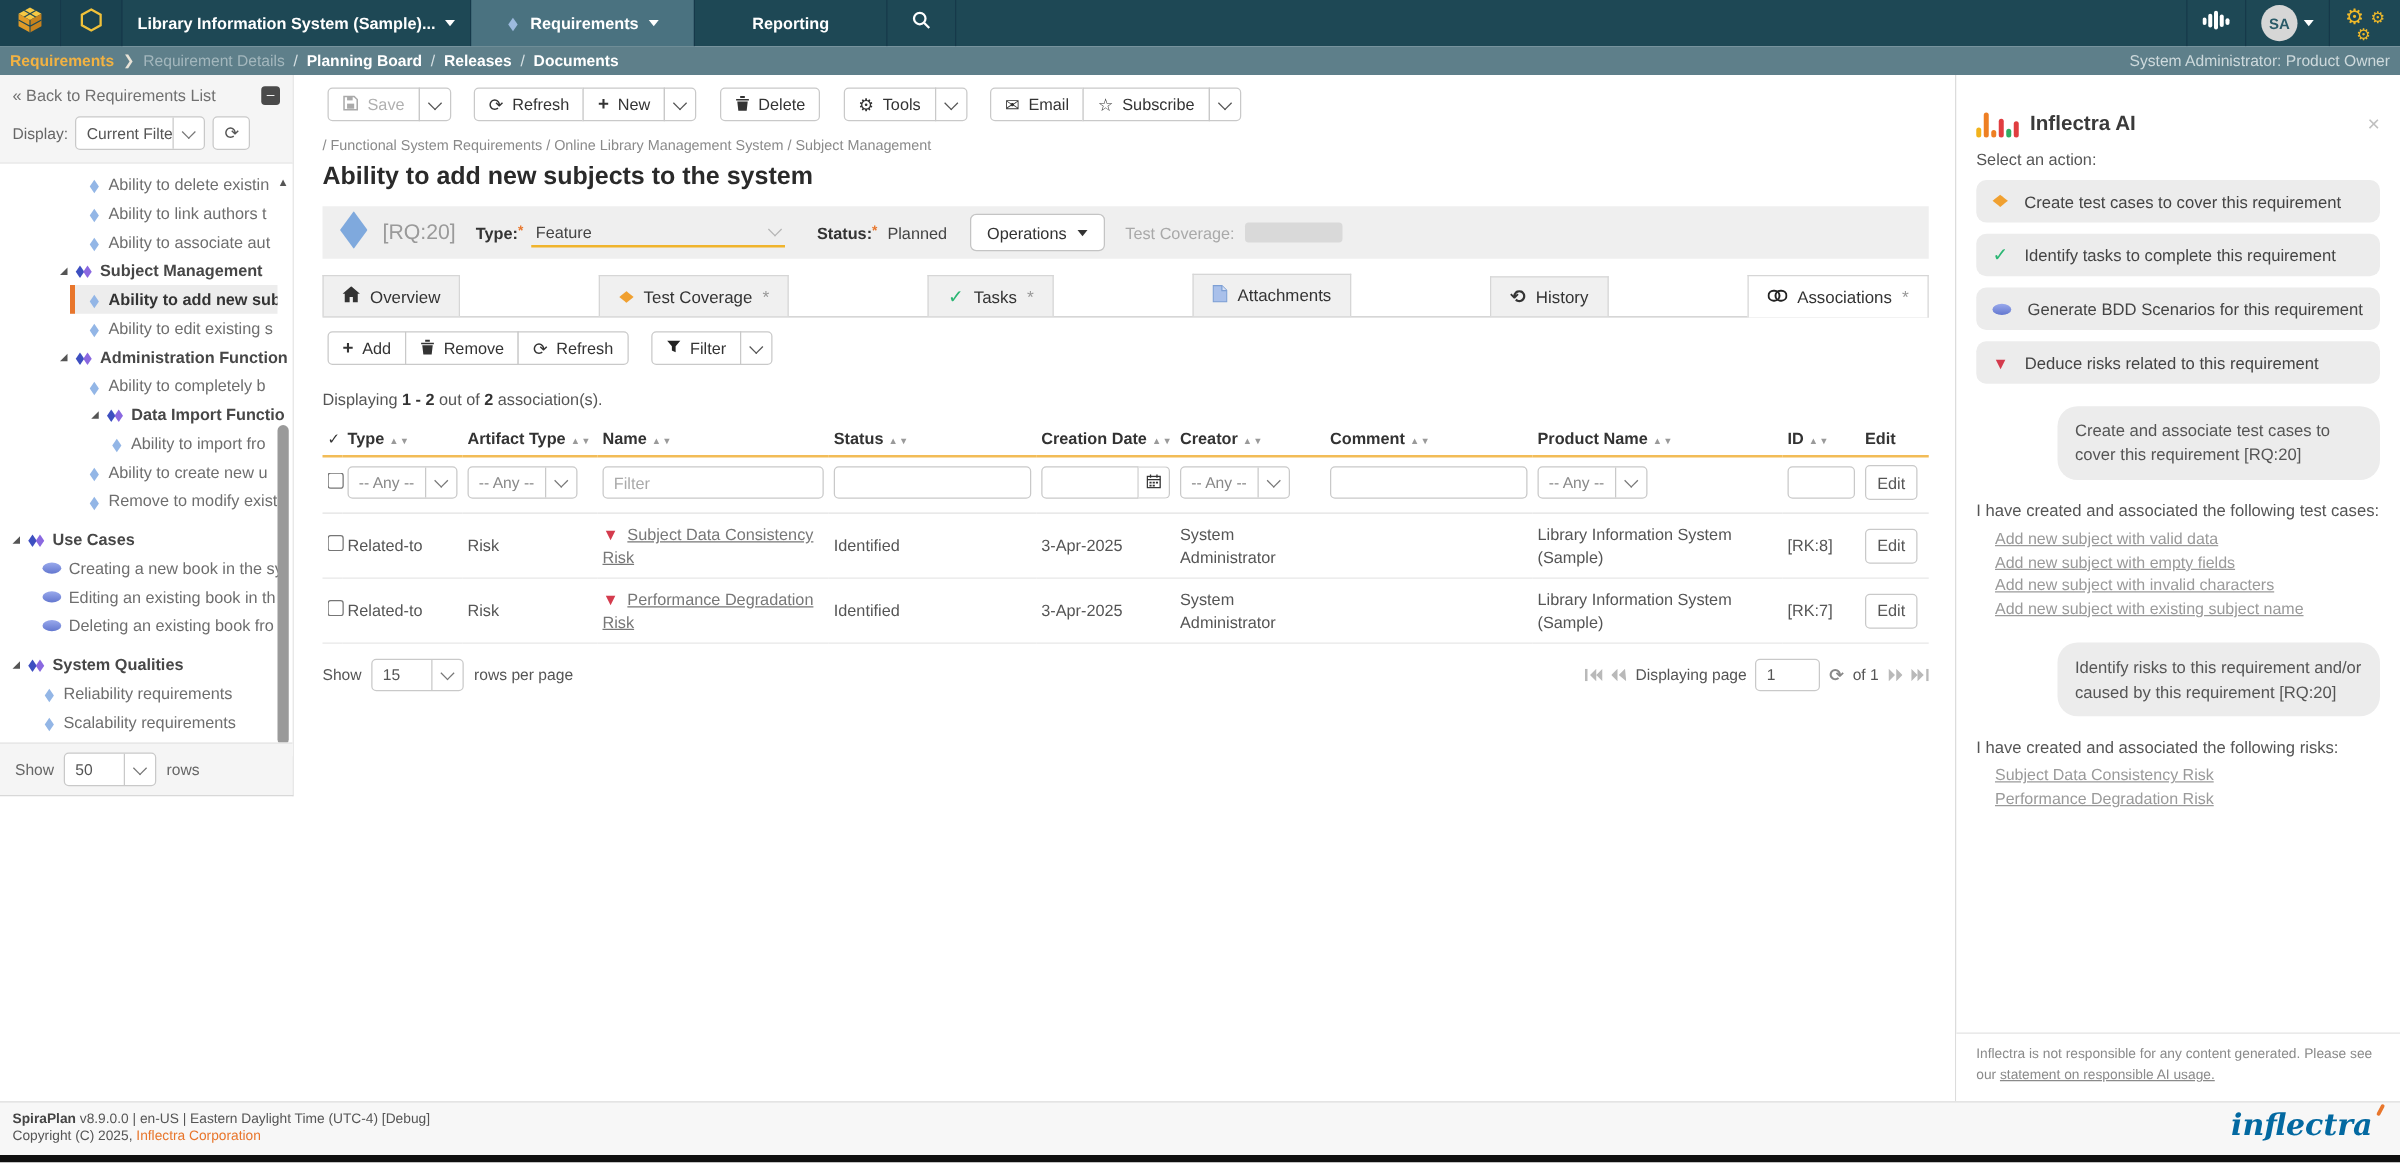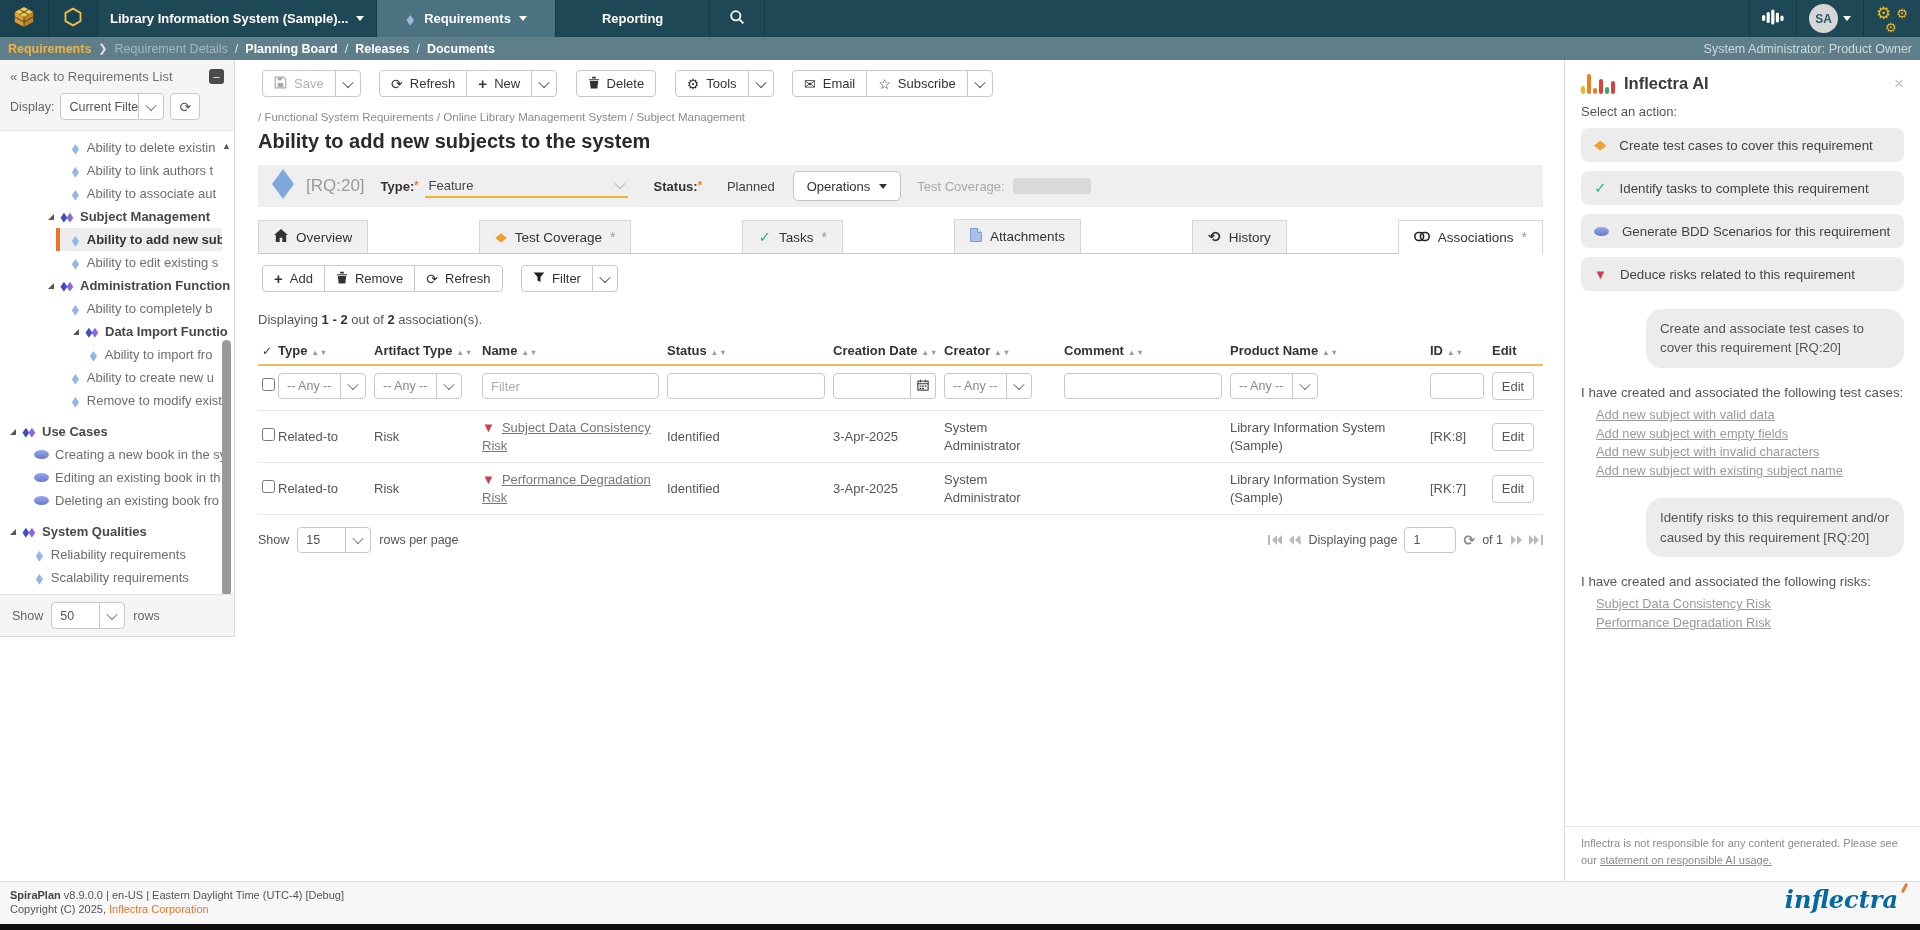--- a/index.html
+++ b/index.html
@@ -74,21 +74,21 @@
   .plus{font-size:15px;font-weight:bold;line-height:1;}
   .uni-ic{font-size:14px;line-height:1;}
   .path{margin-top:14px;font-size:11.5px;color:#8a8a8a;}
   h1.title{margin:7px 0 0;font-size:20px;font-weight:bold;color:#2a2a2a;}
   .infobar{margin-top:12px;width:1285px;height:42px;background:#efefef;display:flex;align-items:center;padding:0 14px;box-sizing:border-box;gap:0;}
   .rq-id{color:#9a9a9a;font-size:17px;margin:0 16px 0 12px;}
   .fld-label{font-weight:bold;font-size:13px;color:#333;}
   .ast{color:#e8762c;font-size:11px;vertical-align:top;}
   .type-select{display:flex;align-items:center;width:195px;border-bottom:2px solid #f0b42c;padding:3px 4px;margin-left:6px;font-size:13px;color:#444;cursor:pointer;}
   .type-select .cv{color:#b5b5b5;margin-left:auto;}
-  .status-val{font-size:13px;color:#444;margin-left:25px;}
+  .status-val{font-size:13px;color:#444;margin-left:8px;}
   .ops-btn{margin-left:18px;display:inline-flex;align-items:center;gap:9px;background:#fff;border:1px solid #c4c4c4;border-radius:5px;height:30px;padding:0 13px;font-size:13px;color:#333;cursor:pointer;}
   .cov-label{color:#a9a9a9;font-size:13px;margin-left:16px;}
   .cov-bar{width:78px;height:16px;background:#d9d9d9;border-radius:3px;margin-left:8px;}
   .sp26{width:26px;}
   
   .tabs{margin-top:12px;display:flex;width:1285px;border-bottom:1px solid #c9c9c9;align-items:flex-end;justify-content:space-between;}
   .tab{display:flex;align-items:center;gap:8px;padding:8px 15px;font-size:13.5px;color:#333;background:#f0f0f0;border:1px solid #d6d6d6;border-bottom:none;margin-left:-1px;cursor:pointer;white-space:nowrap;}
   .tab:first-child{margin-left:0;}
   .tab.active{background:#fff;margin-bottom:-1px;padding-bottom:9px;}
   .tab .star{color:#999;font-size:14px;}
@@ -117,21 +117,21 @@
   a.rowlink{color:#777;text-decoration:underline;cursor:pointer;}
   .cbx{width:13px;height:13px;margin:0;}
   .hdr-check{font-size:12px;color:#333;}
   
   .pager{width:1285px;display:flex;align-items:center;margin-top:4px;padding:8px 0 10px;font-size:12.5px;color:#555;gap:8px;}
   .pager-right{margin-left:auto;display:flex;align-items:center;gap:7px;}
   .pgbtn{display:inline-flex;align-items:center;cursor:pointer;}
   .page-input{width:52px;height:26px;border:1px solid #c9c9c9;border-radius:4px;padding:0 8px;font-size:12.5px;color:#555;box-sizing:border-box;}
   .pg-refresh{color:#888;font-size:14px;font-weight:bold;cursor:pointer;}
   
-  .aipanel{position:absolute;right:0;top:60px;width:356px;height:821px;background:#fff;border-left:1px solid #dcdcdc;box-sizing:border-box;padding:12px 16px 0;}
+  .aipanel{position:absolute;right:0;top:60px;width:356px;height:821px;background:#fff;border-left:1px solid #dcdcdc;box-sizing:border-box;padding:28px 16px 0;}
   .ai-head{display:flex;align-items:center;gap:9px;}
   .ai-logo{display:inline-flex;align-items:flex-end;gap:2px;height:22px;}
   .ai-logo i{display:block;width:4px;border-radius:2px;}
   .ai-title{font-size:16.5px;font-weight:bold;color:#3a3a3a;}
   .ai-close{margin-left:auto;color:#c0c0c0;font-size:17px;cursor:pointer;line-height:1;}
   .ai-prompt{margin-top:10px;font-size:13px;color:#555;}
   .ai-action{display:flex;align-items:center;gap:13px;background:#ececec;border-radius:8px;height:34px;padding:0 13px;margin-top:9px;font-size:13.3px;color:#444;cursor:pointer;}
   .ai-action .ic-diamond{font-size:16px;}
   .bubble{margin:18px 0 0 auto;background:#ececec;border-radius:16px;padding:10px 14px;max-width:230px;font-size:13.3px;color:#555;line-height:1.45;}
   .ai-intro{margin-top:16px;font-size:13.3px;color:#555;line-height:1.4;}

